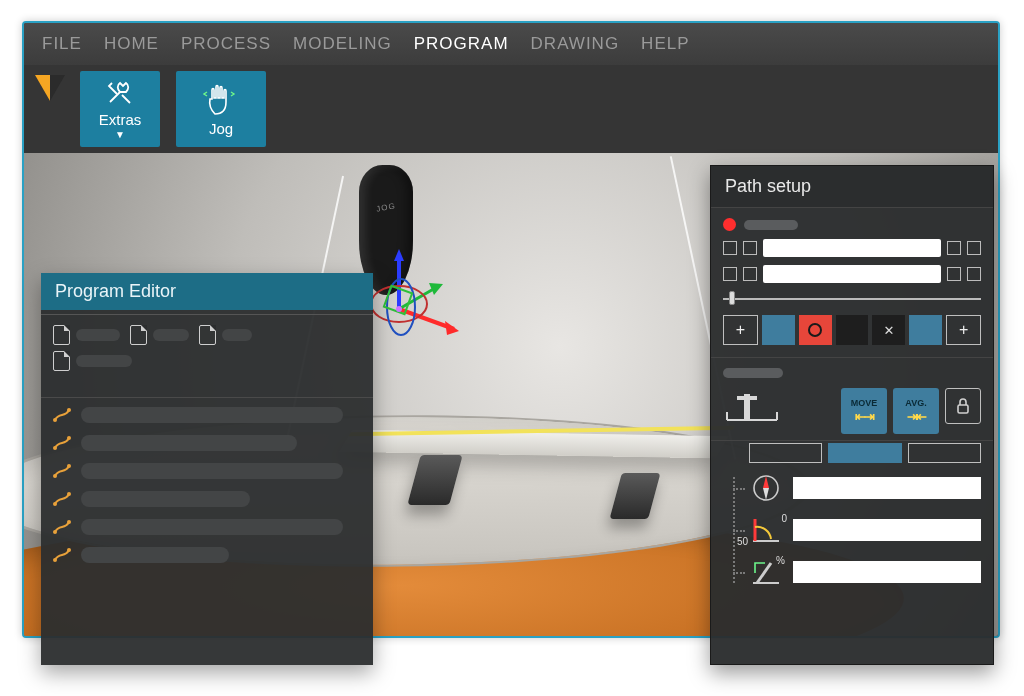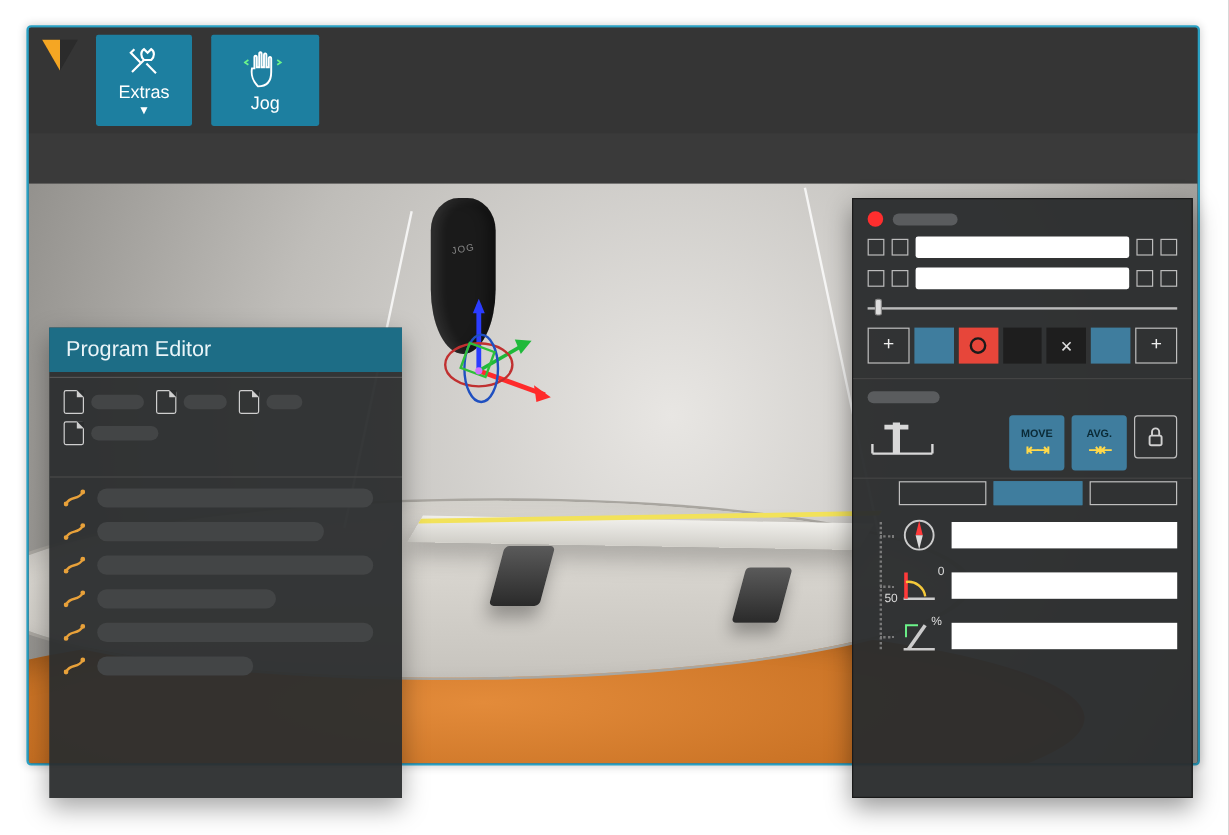--- a/index.html
+++ b/index.html
@@ -161,21 +161,21 @@
     width: 2px;
   }
   .frame-edge.l { left: 290px; top: 20px; height: 270px; transform: rotate(12deg);}
   .frame-edge.r { left: 678px; top: 0px; height: 310px; transform: rotate(-12deg);}
 
   
   .program-editor {
     position: absolute;
     left: 41px;
     top: 273px;
-    width: 294px;
+    width: 332px;
     height: 392px;
     background: #2b2d2ef2;
     color: #d6d6d6;
     font-size: 16px;
     box-shadow: 0 8px 20px rgba(0,0,0,0.35);
   }
   .pe-header {
     background: #1d6d86;
     color: #e9f4f8;
     padding: 8px 14px;
@@ -434,20 +434,29 @@
     font-size: 10px;
     color: #ddd;
     position: absolute;
   }
 </style>
 </head>
 <body>
 
 <div class="app-frame">
 
+  <div class="menubar">
+    <span class="menu-item">FILE</span>
+    <span class="menu-item">HOME</span>
+    <span class="menu-item">PROCESS</span>
+    <span class="menu-item">MODELING</span>
+    <span class="menu-item active">PROGRAM</span>
+    <span class="menu-item">DRAWING</span>
+    <span class="menu-item">HELP</span>
+  </div>
 
   <div class="toolbar-strip">
     <div class="logo">
       <svg width="30" height="26" viewBox="0 0 30 26">
         <polygon points="0,0 30,0 15,26" fill="#2b2b2b"></polygon>
         <polygon points="0,0 15,0 15,26" fill="#f5a623"></polygon>
       </svg>
     </div>
     <div class="tool-tile small">
       <svg width="30" height="28" viewBox="0 0 30 28">
@@ -571,20 +580,21 @@
             <circle cx="2" cy="14" r="2" fill="#e8a13a"></circle>
             <circle cx="16" cy="4" r="2" fill="#e8a13a"></circle>
           </svg>
       </span>
       <span class="pe-redact w48"></span>
     </div>
   </div>
 </div>
 
 <div class="path-setup">
+  <div class="ps-header">Path setup</div>
 
   <div class="ps-section">
     <div class="ps-rec-row">
       <span class="rec-dot"></span>
       <span class="gray-bar" style="width:54px"></span>
     </div>
     <div class="ps-field-row">
       <span class="sq-toggle"></span>
       <span class="sq-toggle"></span>
       <span class="ps-input"></span>

